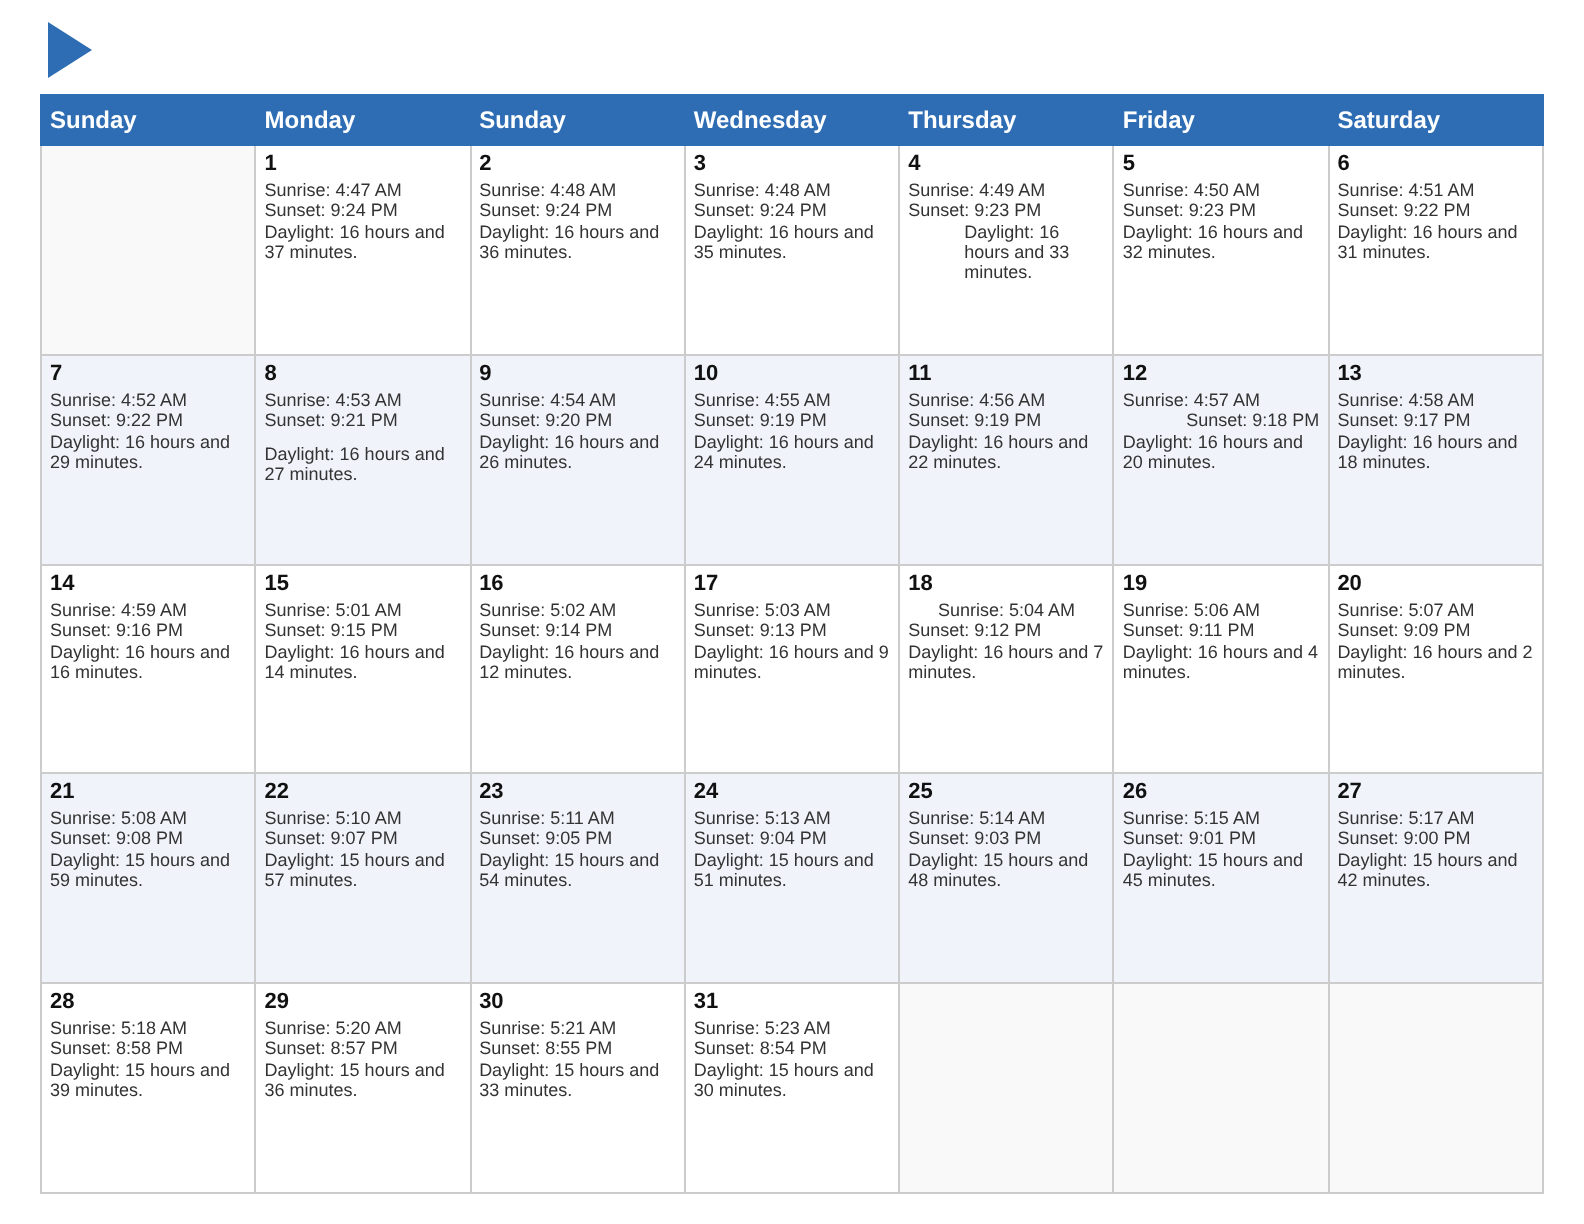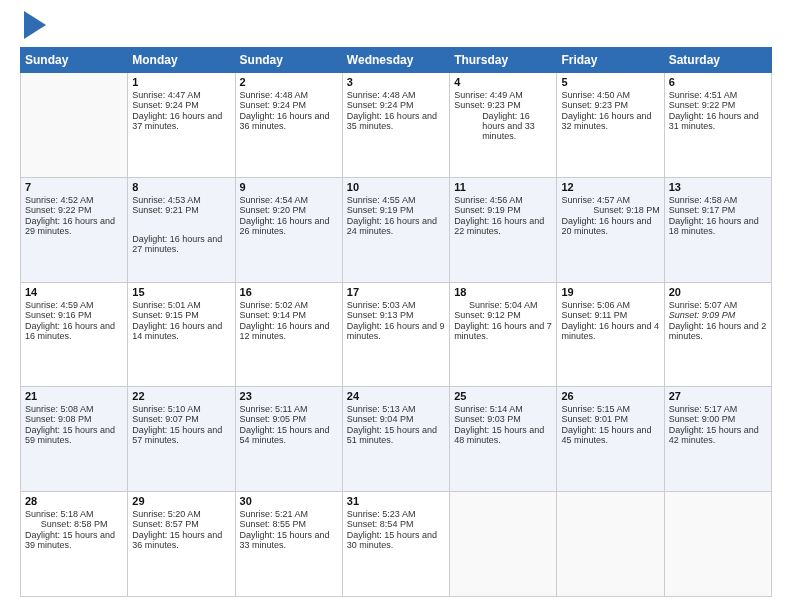--- a/index.html
+++ b/index.html
@@ -165,21 +165,21 @@
           <td>
             <span class="day-num">7</span>
             <span style="display: block;">Sunrise: 4:52 AM</span>
             <span style="display: block;">Sunset: 9:22 PM</span>
             <span style="display: block; margin-top: 1px;">Daylight: 16 hours and 29 minutes.</span>
           </td>
           <td>
             <span class="day-num">8</span>
             <span style="display: block;">Sunrise: 4:53 AM</span>
             <span style="display: block;">Sunset: 9:21 PM</span>
-            <span style="display: block; margin-top: 19px;">Daylight: 16 hours and 27 minutes.</span>
+            <span style="display: block; margin-top: 7px;">Daylight: 16 hours and 27 minutes.</span>
           </td>
           <td>
             <span class="day-num">9</span>
             <span style="display: block;">Sunrise: 4:54 AM</span>
             <span style="display: block;">Sunset: 9:20 PM</span>
             <span style="display: block; margin-top: 1px;">Daylight: 16 hours and 26 minutes.</span>
           </td>
           <td>
             <span class="day-num">10</span>
             <span style="display: block;">Sunrise: 4:55 AM</span>
@@ -238,21 +238,21 @@
           </td>
           <td>
             <span class="day-num">19</span>
             <span style="display: block;">Sunrise: 5:06 AM</span>
             <span style="display: block;">Sunset: 9:11 PM</span>
             <span style="display: block; margin-top: 1px;">Daylight: 16 hours and 4 minutes.</span>
           </td>
           <td>
             <span class="day-num">20</span>
             <span style="display: block;">Sunrise: 5:07 AM</span>
-            <span style="display: block; font-style: italic;">Sunset: 9:09 PM</span>
+            <span style="display: block;">Sunset: 9:09 PM</span>
             <span style="display: block; margin-top: 1px;">Daylight: 16 hours and 2 minutes.</span>
           </td>
         </tr>
         <tr class="alt-row">
           <td>
             <span class="day-num">21</span>
             <span style="display: block;">Sunrise: 5:08 AM</span>
             <span style="display: block;">Sunset: 9:08 PM</span>
             <span style="display: block; margin-top: 1px;">Daylight: 15 hours and 59 minutes.</span>
           </td>
@@ -290,21 +290,21 @@
             <span class="day-num">27</span>
             <span style="display: block;">Sunrise: 5:17 AM</span>
             <span style="display: block;">Sunset: 9:00 PM</span>
             <span style="display: block; margin-top: 1px;">Daylight: 15 hours and 42 minutes.</span>
           </td>
         </tr>
         <tr>
           <td>
             <span class="day-num">28</span>
             <span style="display: block;">Sunrise: 5:18 AM</span>
-            <span style="display: block; text-align: center;">Sunset: 8:58 PM</span>
+            <span style="display: block;">Sunset: 8:58 PM</span>
             <span style="display: block; margin-top: 1px;">Daylight: 15 hours and 39 minutes.</span>
           </td>
           <td>
             <span class="day-num">29</span>
             <span style="display: block;">Sunrise: 5:20 AM</span>
             <span style="display: block;">Sunset: 8:57 PM</span>
             <span style="display: block; margin-top: 1px;">Daylight: 15 hours and 36 minutes.</span>
           </td>
           <td>
             <span class="day-num">30</span>

